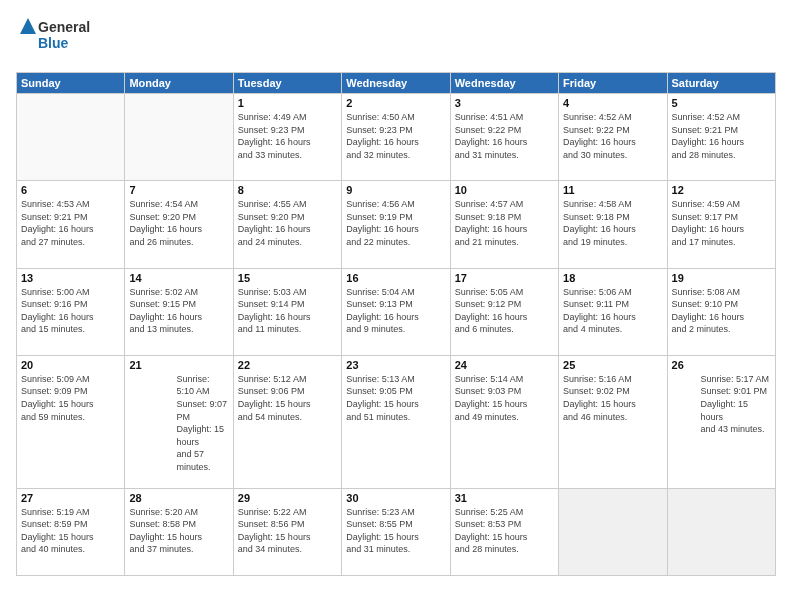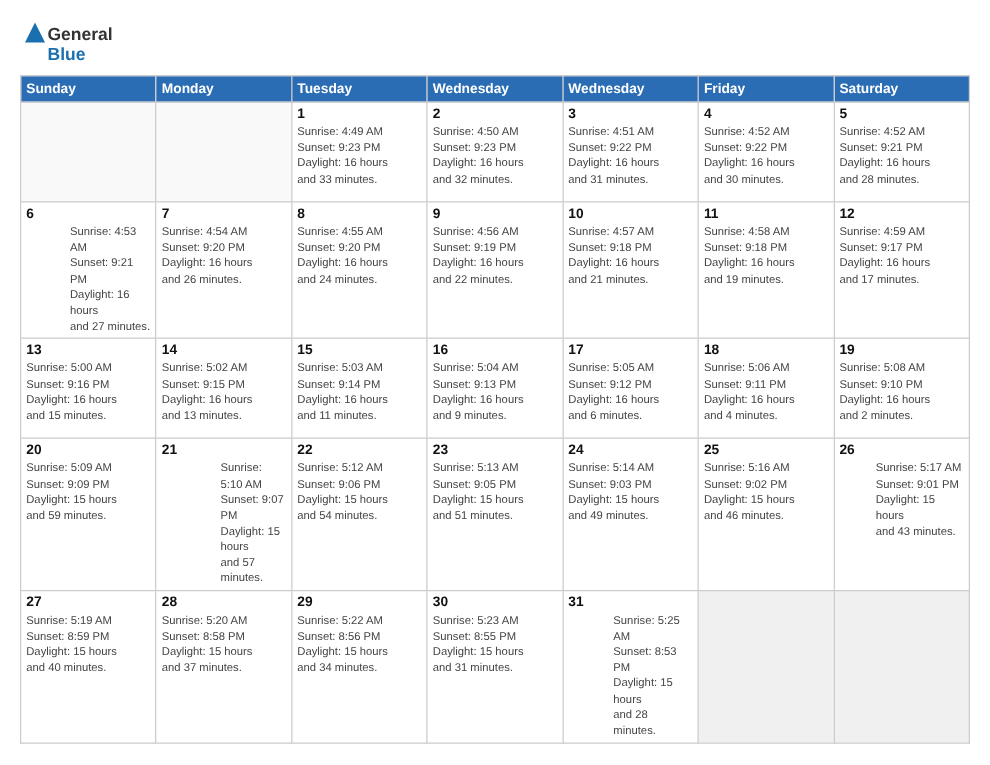--- a/index.html
+++ b/index.html
@@ -9,20 +9,21 @@
       font-family: Arial, sans-serif;
       background: #fff;
       overflow: hidden;
     }
     .page {
       width: 792px;
       height: 592px;
       padding: 16px;
       display: flex;
       flex-direction: column;
+      gap: 12px;
     }
     .header {
       display: flex;
       justify-content: space-between;
       align-items: flex-start;
       margin-bottom: 8px;
     }
     .logo {
       display: flex;
       align-items: center;
@@ -150,21 +151,21 @@
             <span class="day-number">5</span>
             <div class="day-info" style="white-space: pre-line;">Sunrise: 4:52 AM
 Sunset: 9:21 PM
 Daylight: 16 hours
 and 28 minutes.</div>
           </td>
         </tr>
         <tr>
           <td>
             <span class="day-number">6</span>
-            <div class="day-info" style="white-space: pre-line; margin-left: 35px;">Sunrise: 4:53 AM
+            <div class="day-info" style="white-space: pre-line;">Sunrise: 4:53 AM
 Sunset: 9:21 PM
 Daylight: 16 hours
 and 27 minutes.</div>
           </td>
           <td>
             <span class="day-number">7</span>
             <div class="day-info" style="white-space: pre-line;">Sunrise: 4:54 AM
 Sunset: 9:20 PM
 Daylight: 16 hours
 and 26 minutes.</div>
@@ -331,21 +332,21 @@
           </td>
           <td>
             <span class="day-number">30</span>
             <div class="day-info" style="white-space: pre-line;">Sunrise: 5:23 AM
 Sunset: 8:55 PM
 Daylight: 15 hours
 and 31 minutes.</div>
           </td>
           <td>
             <span class="day-number">31</span>
-            <div class="day-info" style="white-space: pre-line; margin-left: 36px;">Sunrise: 5:25 AM
+            <div class="day-info" style="white-space: pre-line;">Sunrise: 5:25 AM
 Sunset: 8:53 PM
 Daylight: 15 hours
 and 28 minutes.</div>
           </td>
           <td class="shaded"></td>
           <td class="shaded"></td>
         </tr>
       </tbody>
   </table>
 </div>

